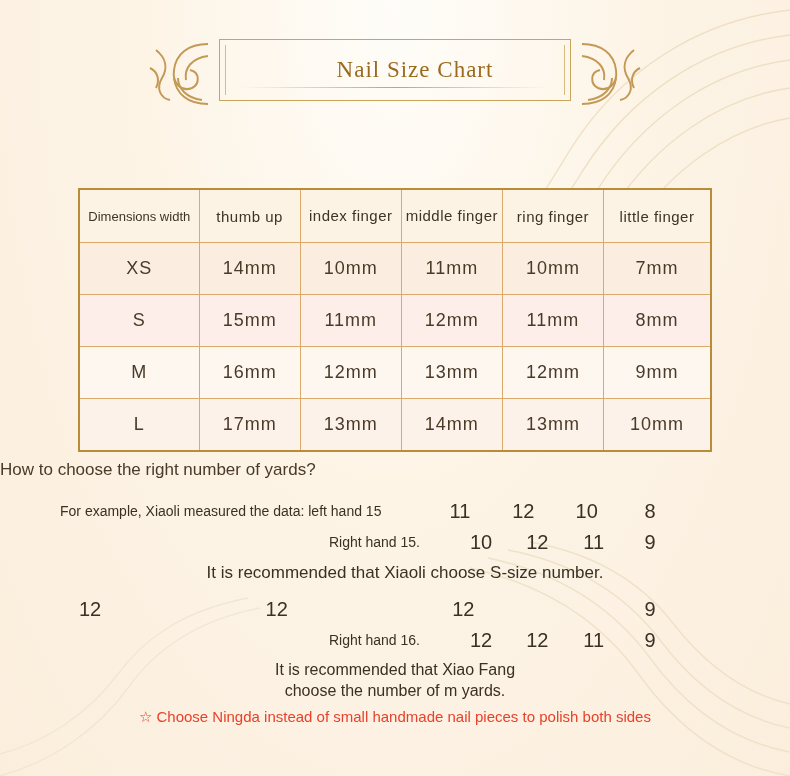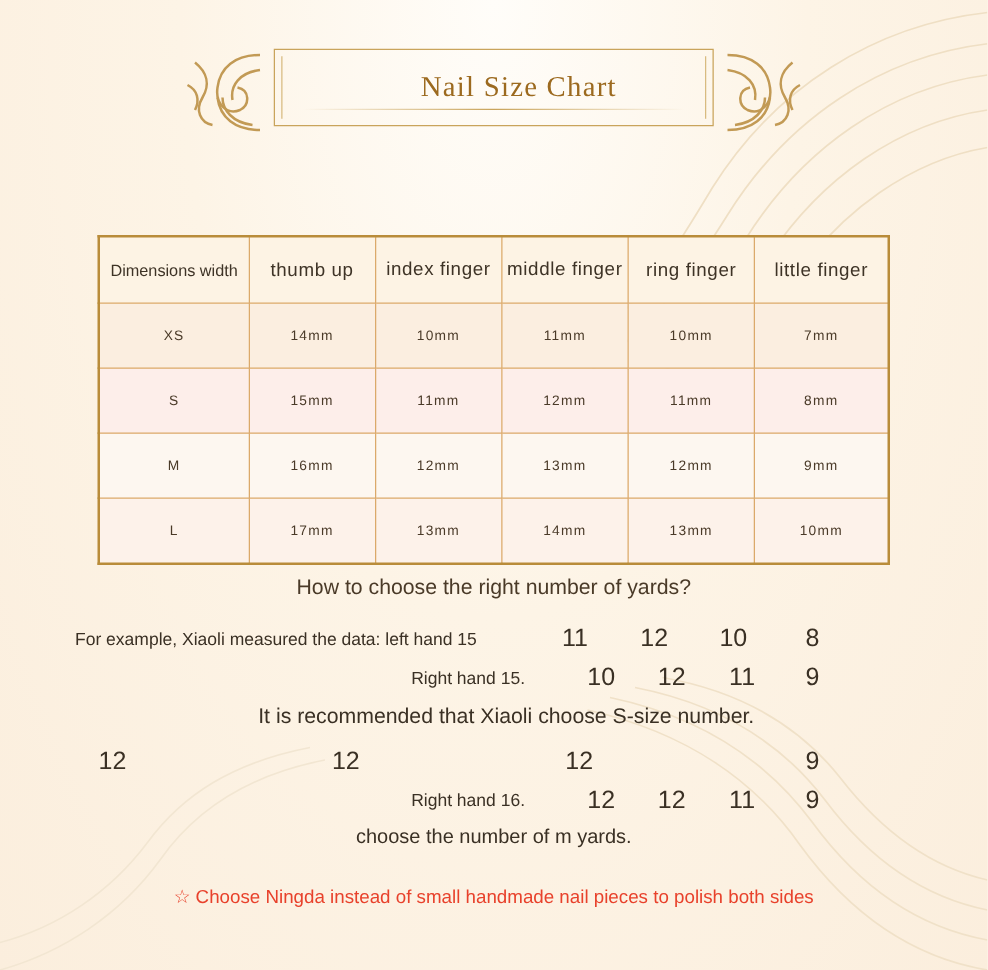--- a/index.html
+++ b/index.html
@@ -115,21 +115,21 @@
     border-collapse: collapse;
     width: 100%;
     table-layout: fixed;
     border: 2px solid #b98c3a;
   }
   table.size-chart td {
     border: 1px solid #dba96a;
     text-align: center;
     vertical-align: middle;
     color: #4a3a28;
-    font-size: 11px;
+    font-size: 18px;
     letter-spacing: 1px;
   }
   tr.head-row td {
     height: 50px;
     font-size: 15px;
     color: #3e3326;
     background: #fdf3e4;
     letter-spacing: 0.5px;
     margin-top: 29px;
   }
@@ -150,21 +150,21 @@
     letter-spacing: 1px;
   }
   .two-line { line-height: 1.15; }
 
   
   .howto {
     position: absolute;
     left: 0;
     right: 0;
     top: 460px;
-    text-align: center;
+    text-align: left;
     font-size: 17px;
     color: #4a3a28;
   }
 
   .example-block {
     position: absolute;
     left: 60px;
     width: 670px;
   }
   .ex1 { top: 500px; }
@@ -378,20 +378,21 @@
       <div class="ex-nums">
         <span>12</span>
         <span>12</span>
         <span>11</span>
         <span>9</span>
       </div>
     </div>
   </div>
 
   <div class="rec2">
+    <div>It is recommended that Xiao Fang</div>
     <div>choose the number of m yards.</div>
   </div>
 
   <div class="footer-note">
     <span class="star">☆</span><span>Choose Ningda instead of small handmade nail pieces to polish both sides</span>
   </div>
 
 </div>
 
 </body></html>

